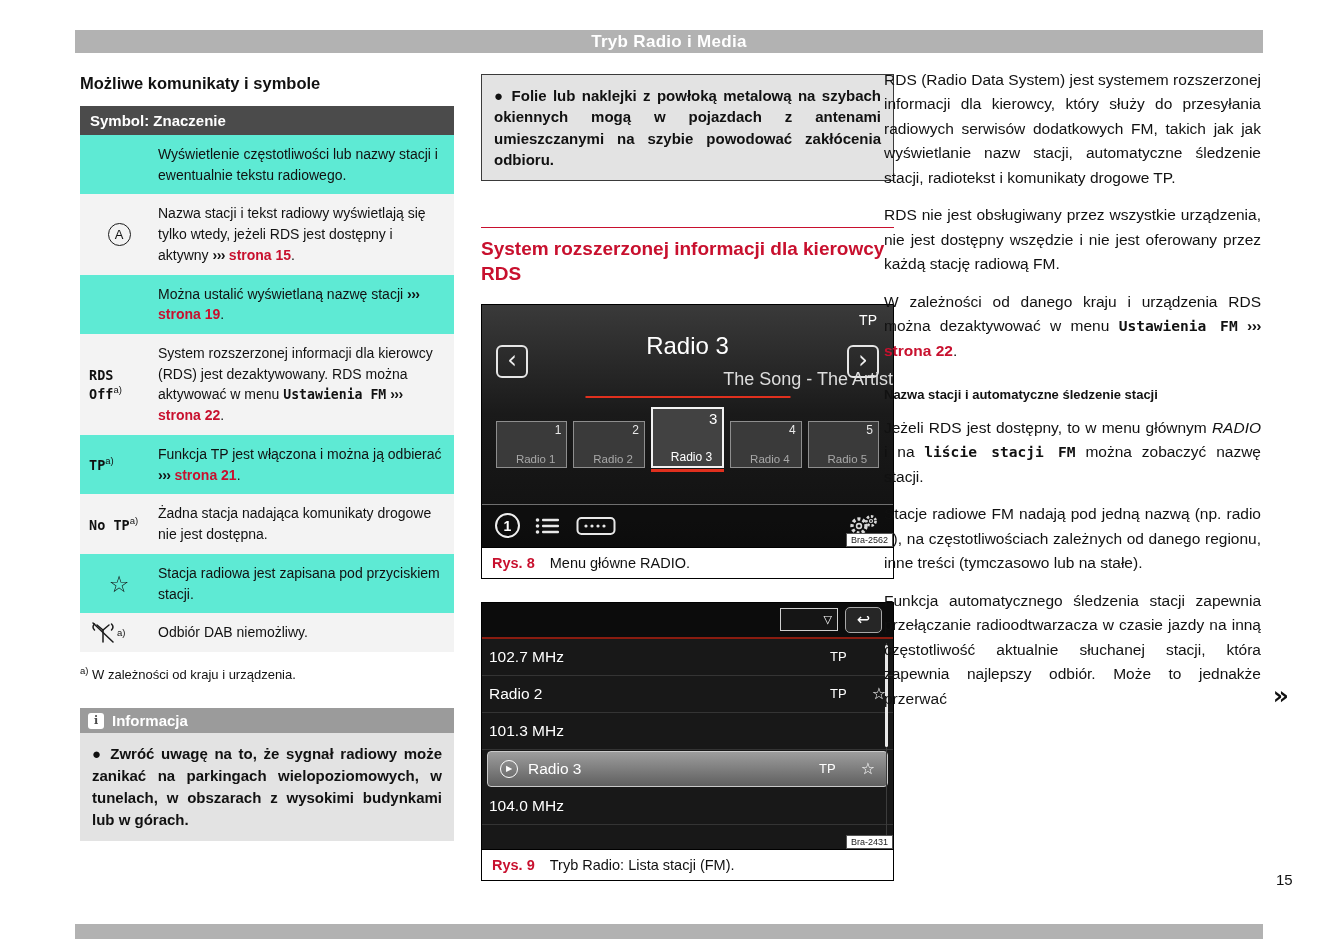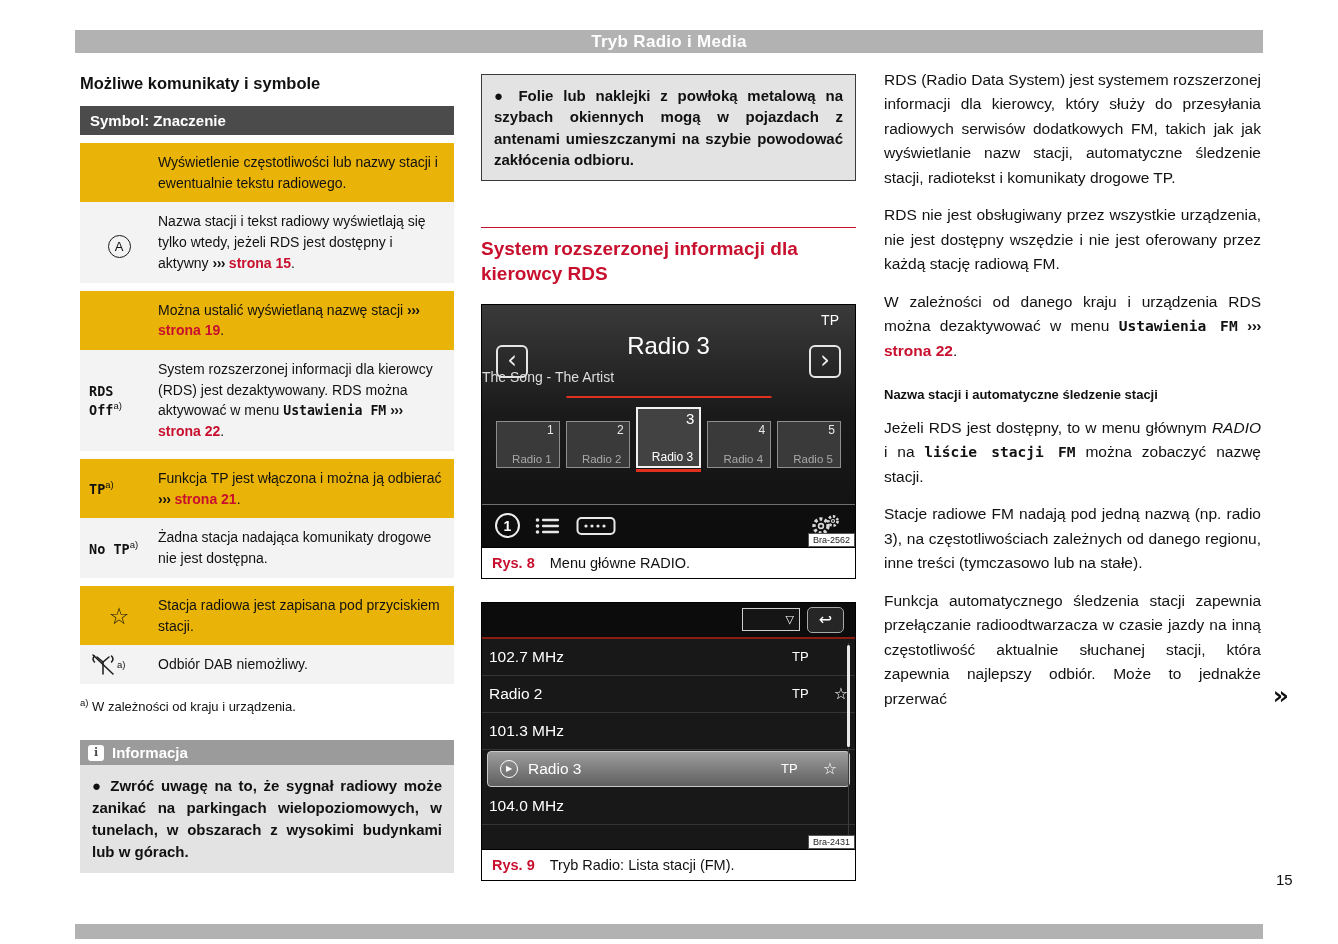--- a/index.html
+++ b/index.html
@@ -9,29 +9,29 @@
 
   
   .bar { position:absolute; left:75px; width:1188px; background:#b2b2b2; }
   .bar-top { top:30px; height:23px; display:flex; align-items:center; justify-content:center; }
   .bar-top span { color:#fff; font-weight:bold; font-size:17px; letter-spacing:.3px; }
   .bar-bottom { top:924px; height:15px; }
   .page-num { position:absolute; left:1276px; top:871px; font-size:15px; }
 
   .col { position:absolute; top:74px; }
   .col-left { left:80px; width:374px; }
-  .col-mid { left:481px; width:375px; }
+  .col-mid { left:481px; width:413px; }
   .col-right { left:884px; width:377px; top:68px; }
 
   
   .col-left h1 { font-size:16.5px; font-weight:bold; }
   .tbl-head { margin-top:13px; background:#4b4b4b; color:#fff; font-weight:bold; font-size:15px; padding:6px 10px; }
   .trow { position:relative; }
   .stripe { padding:9px 12px 9px 78px; font-size:14px; line-height:1.48; }
-  .sd { background:#eab308;margin-top:8px; }
+  .sd { background:#5eead4; }
   .sl { background:#f3f3f3; }
   .sym { position:absolute; left:0; top:0; width:78px; height:100%; display:flex; align-items:center; justify-content:center; }
   .sym.la { justify-content:flex-start; padding-left:9px; }
   .circle-a { width:23px; height:23px; border:1.5px solid #1a1a1a; border-radius:50%; display:flex; align-items:center; justify-content:center; font-size:13px; }
   .mono-sym { font-family:"DejaVu Sans Mono", monospace; font-weight:bold; font-size:13.5px; line-height:1.25; }
   .mono-sym .blk { display:block; }
   sup { font-size:9.5px; font-weight:normal; font-family:"Liberation Sans",sans-serif; }
   .arrows { font-weight:bold; letter-spacing:-.5px; }
   .ref { color:#c8102e; font-weight:bold; }
   .mono { font-family:"DejaVu Sans Mono", monospace; font-weight:bold; font-size:.94em; }
@@ -47,21 +47,21 @@
   .figure { margin-top:17px; border:1px solid #000; }
   .fig-caption { background:#fff; border-top:1px solid #000; padding:7px 10px; font-size:14.5px; display:flex; gap:15px; align-items:baseline; }
   .cap-label { color:#c8102e; font-weight:bold; white-space:nowrap; }
   .code-badge { position:absolute; right:0; bottom:0; background:#fff; border:1px solid #555; font-size:9px; line-height:12px; padding:0 4px; color:#222; z-index:3; }
 
   .screen8 { position:relative; height:242px; background:linear-gradient(180deg,#3a3a3a,#1a1a1a 45%,#101010); }
   .s8-tp { position:absolute; top:7px; right:16px; color:#fff; font-size:14px; }
   .s8-nav { position:absolute; top:40px; width:32px; height:33px; border:2px solid #e6e6e6; border-radius:6px; color:#f0f0f0; display:flex; align-items:center; justify-content:center; font-size:24px; padding-bottom:3px; }
   .s8-prev { left:14px; } .s8-next { right:14px; }
   .s8-station { position:absolute; top:27px; left:0; right:0; text-align:center; color:#fff; font-size:24px; }
-  .s8-song { position:absolute; top:64px; left:0; right:0; text-align:left; color:#ddd; font-size:14px; }
+  .s8-song { position:absolute; top:64px; left:0; right:0; text-align:right; color:#ddd; font-size:18px; }
   .s8-underline { position:absolute; top:91px; left:50%; transform:translateX(-50%); width:205px; height:2px; background:#e0301e; }
   .s8-presets { position:absolute; top:102px; left:14px; right:14px; height:61px; display:flex; gap:6px; align-items:flex-end; }
   .preset { position:relative; flex:1; height:47px; background:#3a3a3a; border:1px solid #8e8e8e; }
   .preset .p-num { position:absolute; top:1px; right:5px; font-size:12px; color:#e8e8e8; }
   .preset .p-label { position:absolute; bottom:2px; left:8px; right:0; text-align:center; font-size:11.5px; color:#a8a8a8;margin-top:27px; }
   .preset.sel { height:61px; border:2px solid #f2f2f2; background:#424242; }
   .preset.sel::after { content:""; position:absolute; left:-2px; right:-2px; bottom:-6px; height:3px; background:#e0301e; }
   .preset.sel .p-num { font-size:15px; color:#fff; }
   .preset.sel .p-label { color:#fff; font-size:12px; }
   .s8-footer { position:absolute; left:0; right:0; bottom:0; height:43px; border-top:1px solid #6f6f6f; display:flex; align-items:center; gap:15px; padding:0 13px; background:rgba(0,0,0,.22); }

